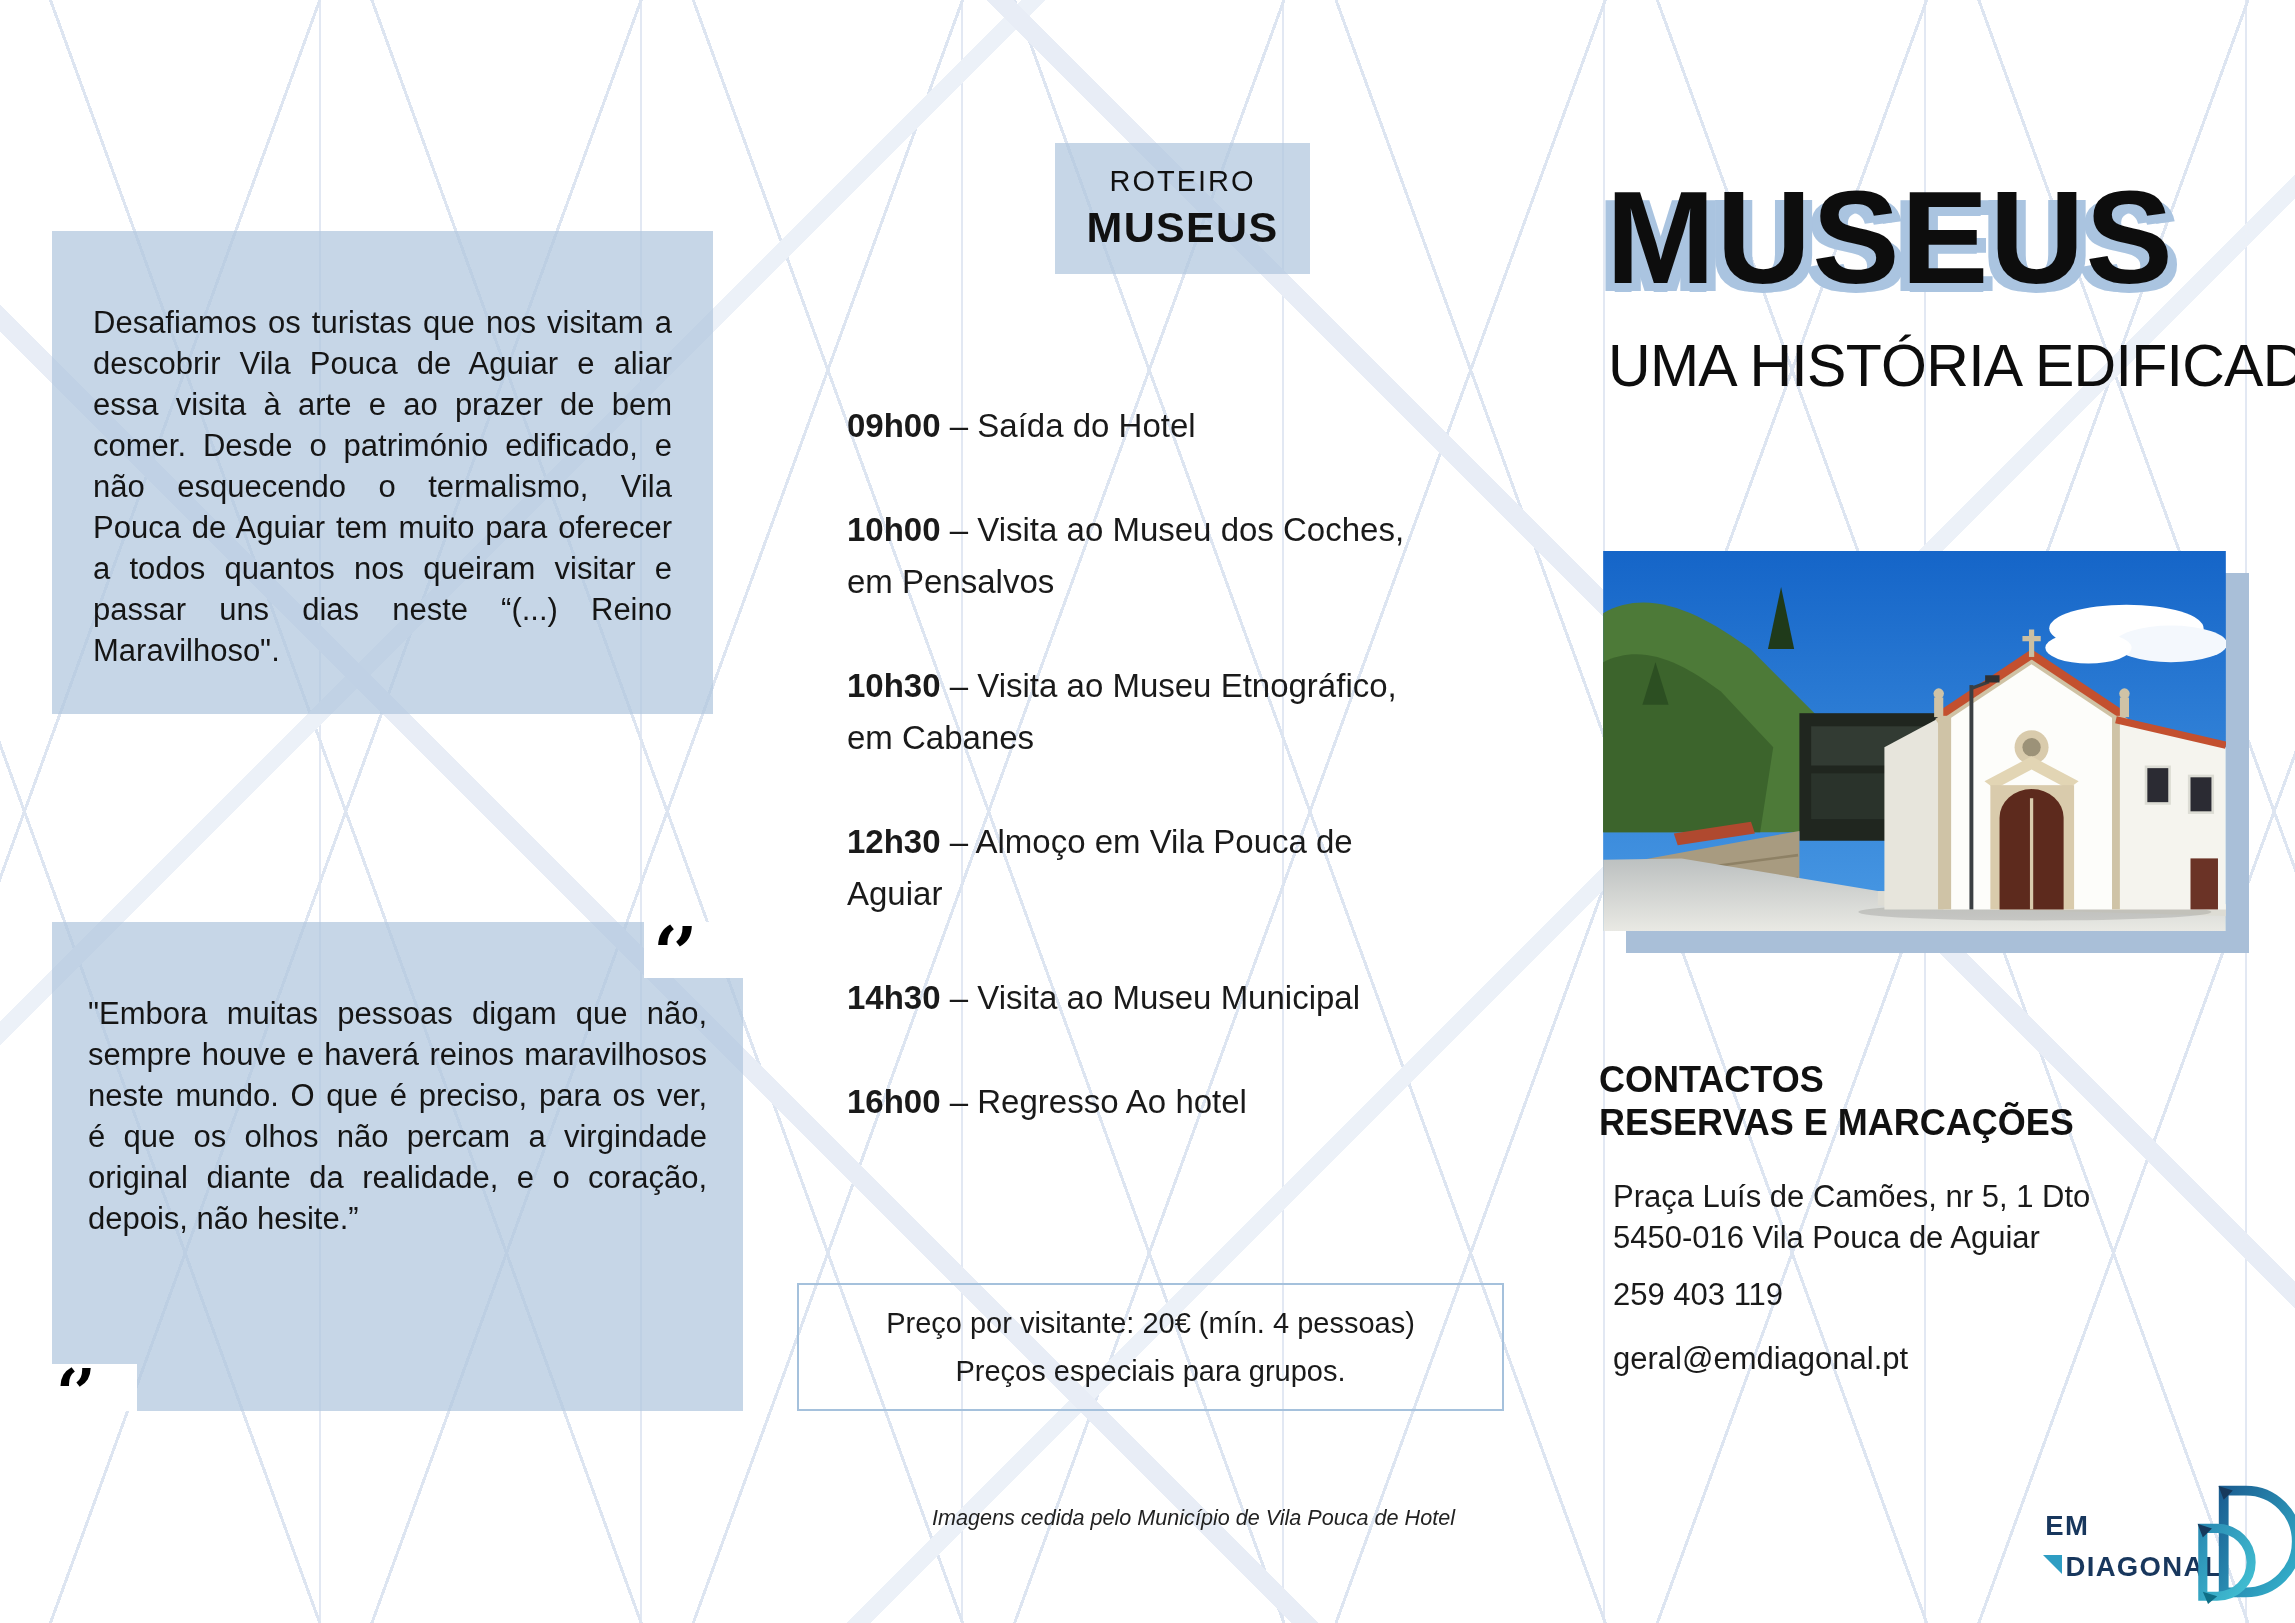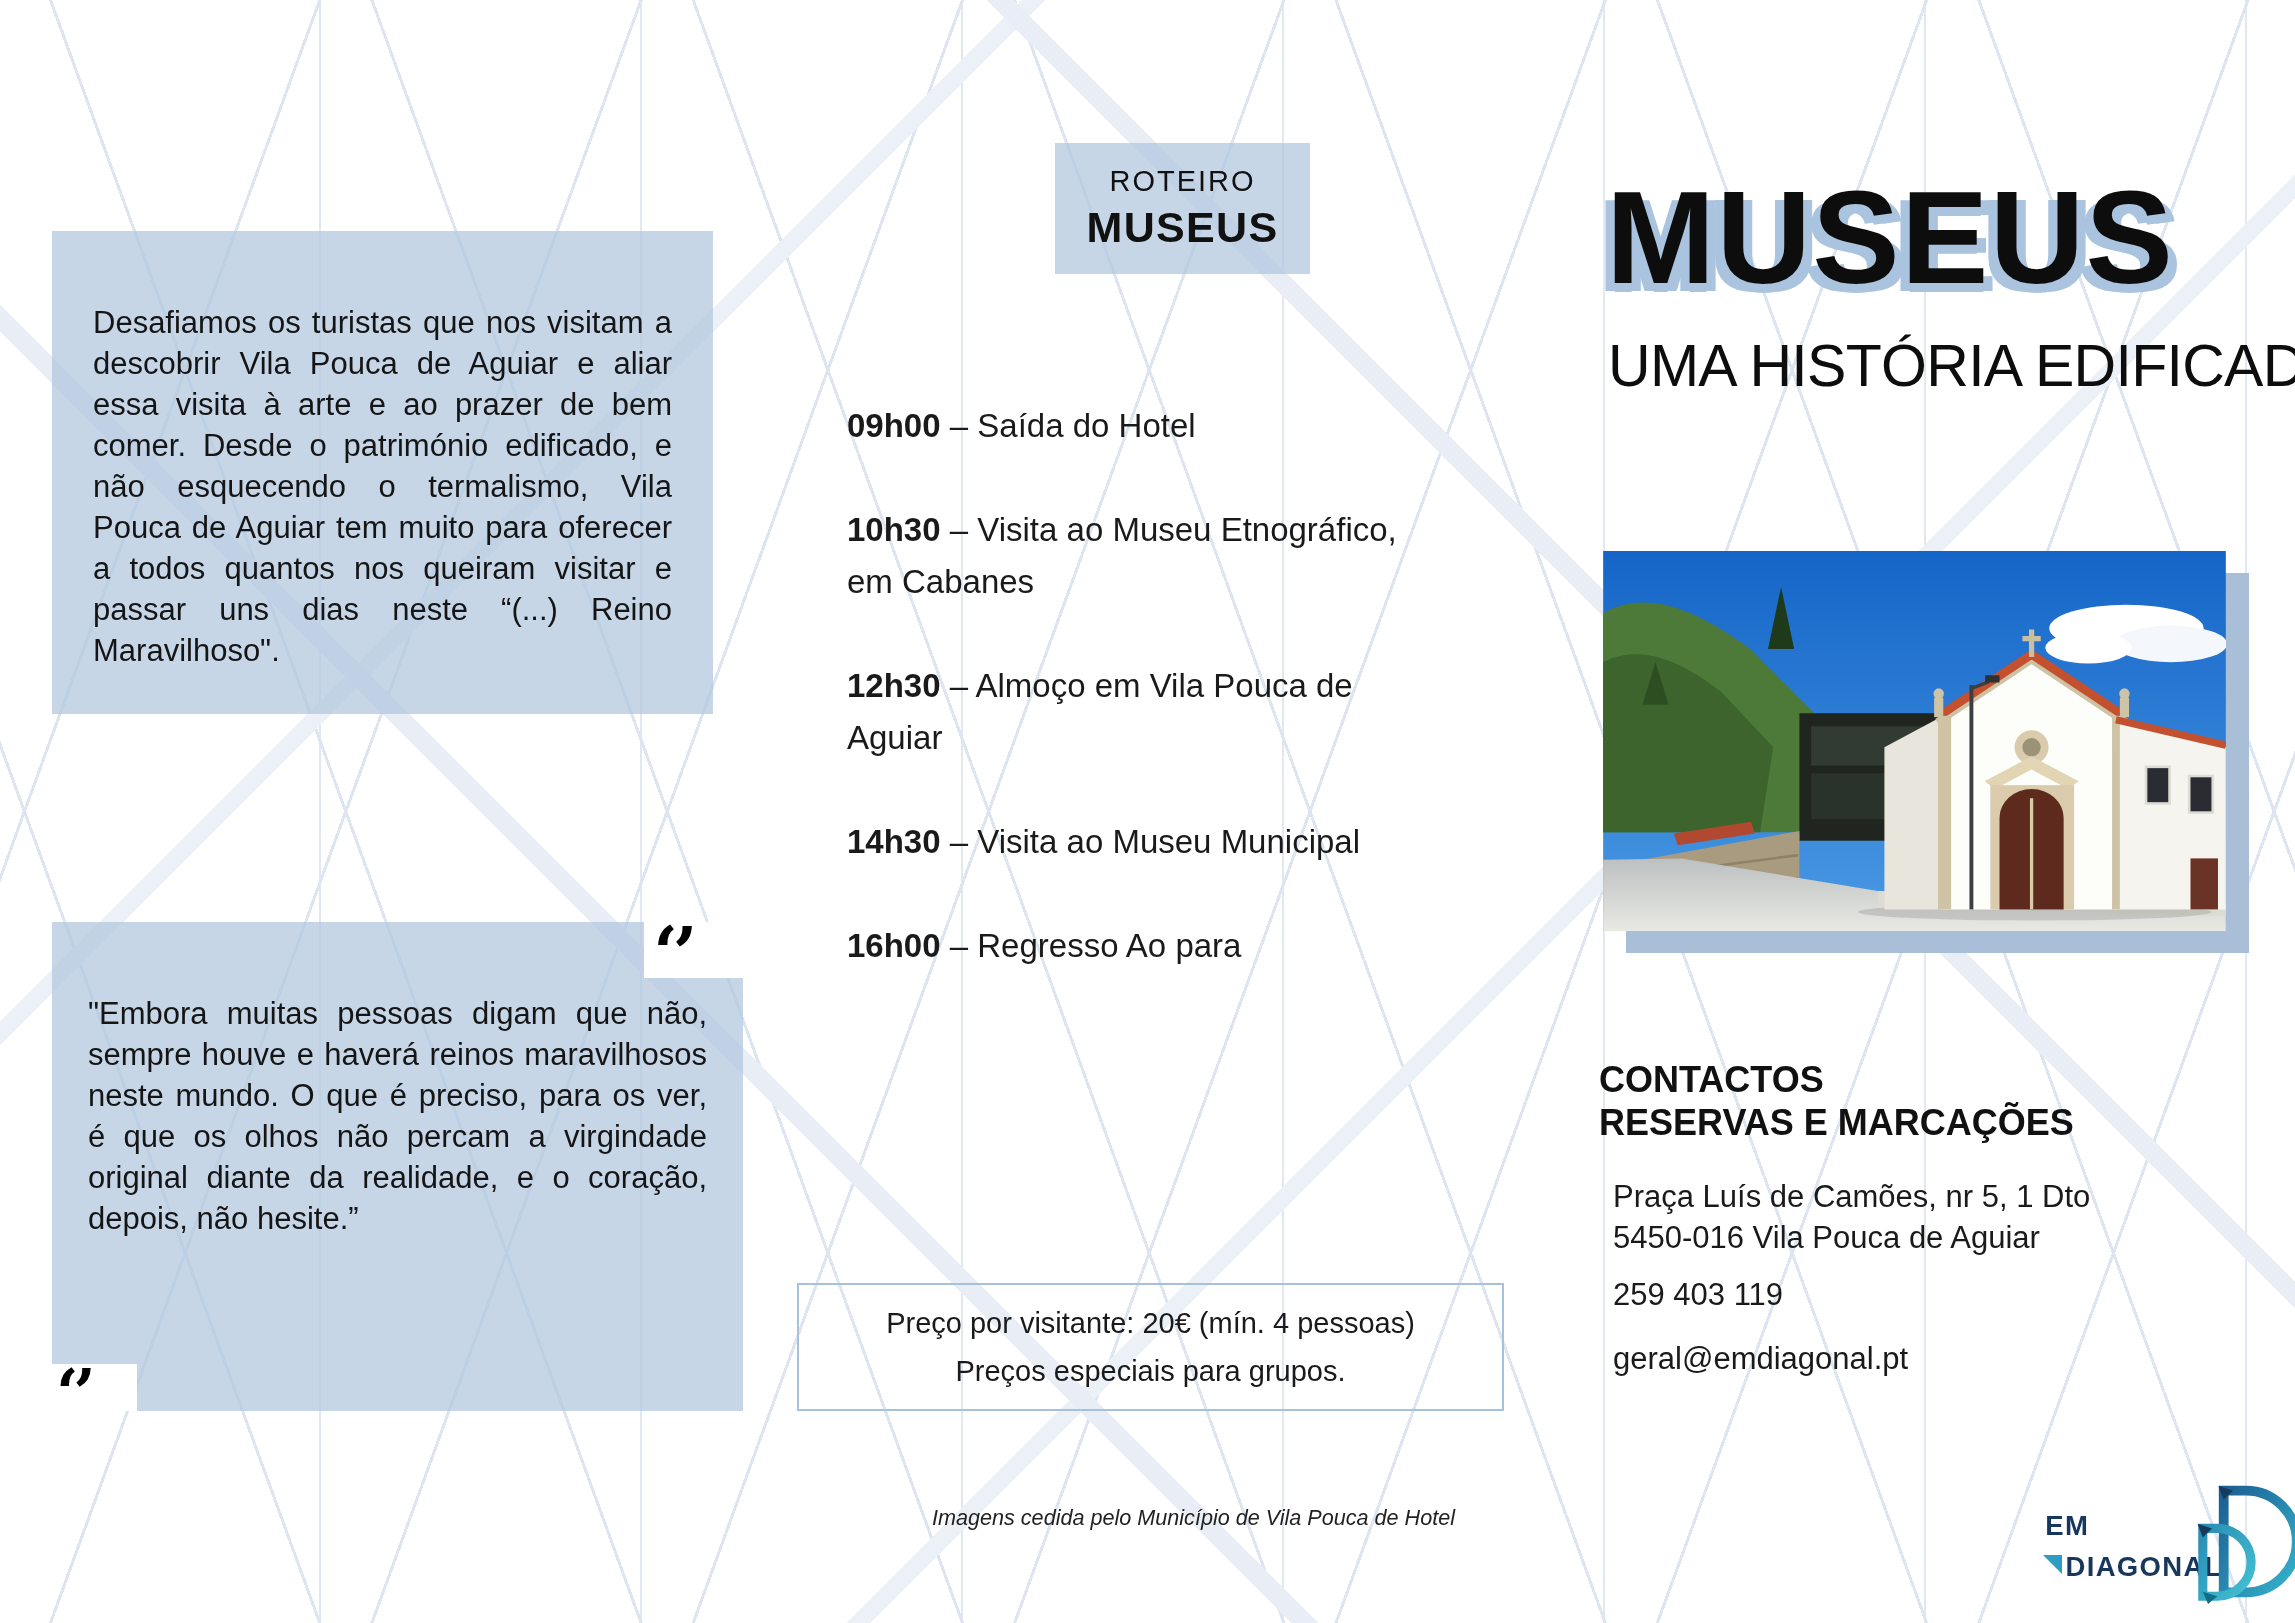--- a/index.html
+++ b/index.html
@@ -139,34 +139,38 @@
     <div class="roteiro-kicker">ROTEIRO</div>
     <div class="roteiro-title">MUSEUS</div>
   </div>
 
   <div class="abs itinerary">
     <div class="it-item">
       <span class="it-time">09h00</span>
       <span class="it-desc">– Saída do Hotel</span>
     </div>
     <div class="it-item">
+      <span class="it-time">10h00</span>
+      <span class="it-desc">– Visita ao Museu dos Coches, em Pensalvos</span>
+    </div>
+    <div class="it-item">
       <span class="it-time">10h30</span>
       <span class="it-desc">– Visita ao Museu Etnográfico, em Cabanes</span>
     </div>
     <div class="it-item">
       <span class="it-time">12h30</span>
       <span class="it-desc">– Almoço em Vila Pouca de Aguiar</span>
     </div>
     <div class="it-item">
       <span class="it-time">14h30</span>
       <span class="it-desc">– Visita ao Museu Municipal</span>
     </div>
     <div class="it-item">
       <span class="it-time">16h00</span>
-      <span class="it-desc">– Regresso Ao para</span>
+      <span class="it-desc">– Regresso Ao hotel</span>
     </div>
   </div>
 
   <div class="abs price-box">
     <div class="price-line">Preço por visitante: 20€ (mín. 4 pessoas)</div>
     <div class="price-line">Preços especiais para grupos.</div>
   </div>
 
   <div class="abs credit-line">Imagens cedida pelo Município de Vila Pouca de Hotel</div>
 

